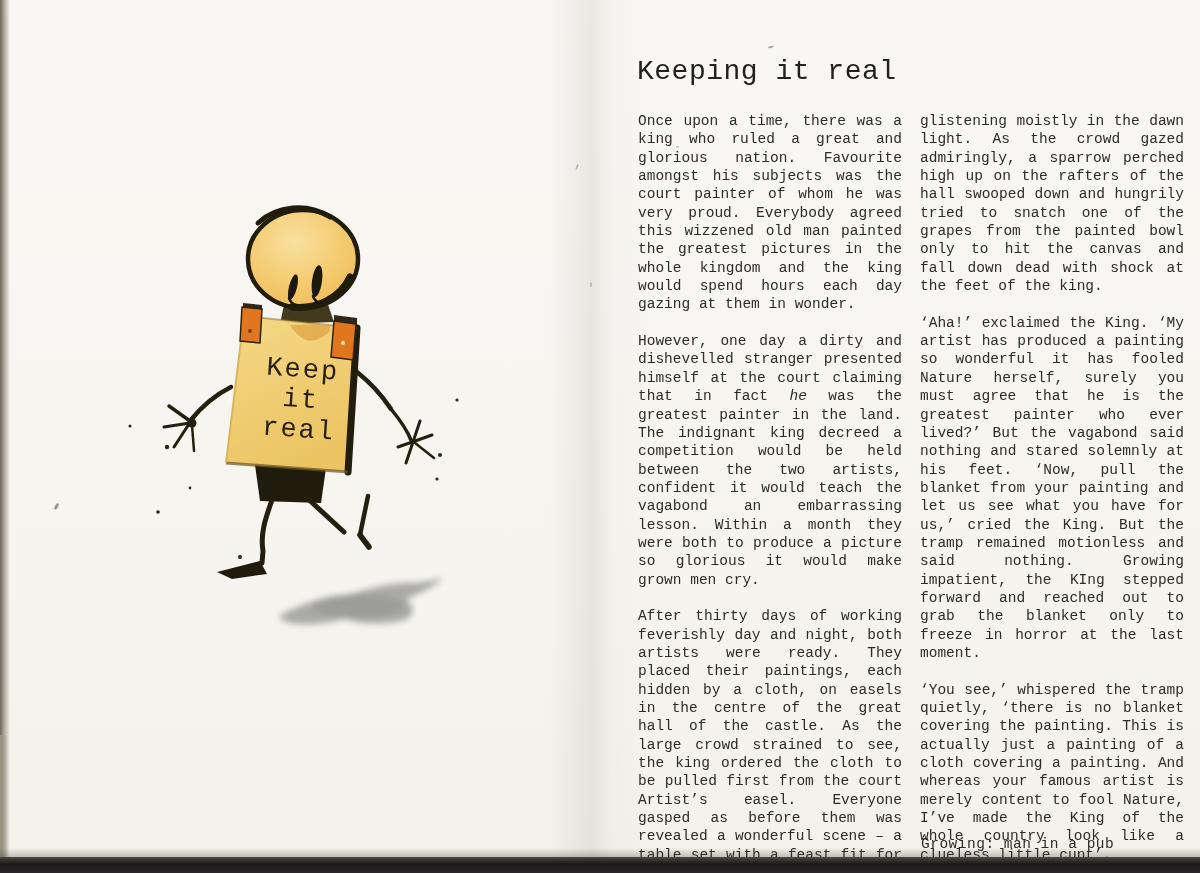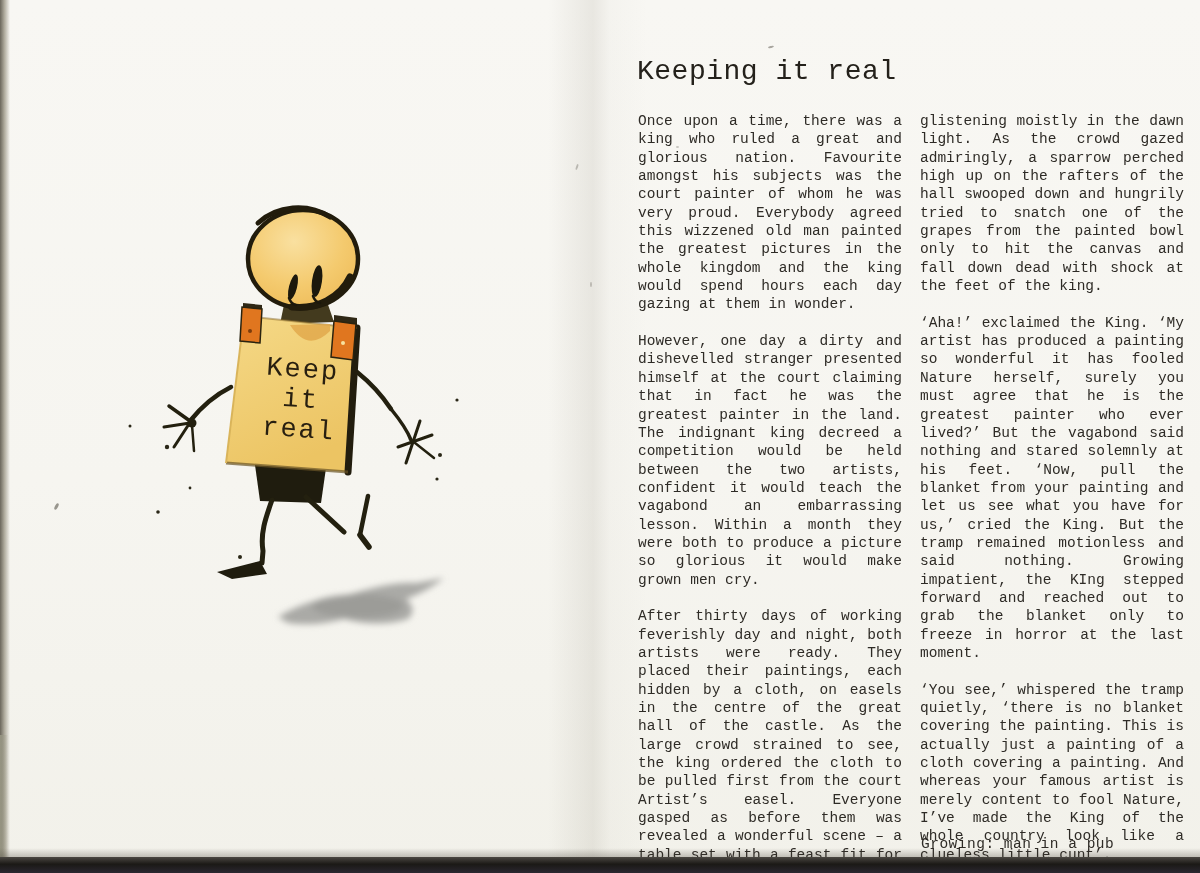--- a/index.html
+++ b/index.html
@@ -32,21 +32,21 @@
     position:absolute; left:637px; top:56px; font-size:28px; color:#24211b;
     letter-spacing:.5px; white-space:nowrap;
   }
   .col {
     position:absolute; top:112px; width:264px; font-size:14.5px; line-height:18.35px;
     text-align:justify; color:#2e2b26;
   }
   .col-1 { left:638px; }
   .col-2 { left:920px; }
   .col p { margin:0 0 18.35px 0; }
-  .it { }
+  .it { font-style:italic; }
   .source {
     position:absolute; left:921px; top:836px; font-size:14.5px; color:#2e2b26;
     letter-spacing:.5px; white-space:nowrap;
   }
   .illu { position:absolute; left:110px; top:195px; }
   .speck { position:absolute; background:#5a564c; border-radius:45%; }
   .sp1 { left:768px; top:46px;  width:6px; height:2px; opacity:.5; transform:rotate(-15deg); }
   .sp2 { left:576px; top:164px; width:2px; height:6px; opacity:.35; transform:rotate(20deg); }
   .sp3 { left:590px; top:282px; width:2px; height:5px; opacity:.3; }
   .sp4 { left:55px;  top:503px; width:3px; height:7px; opacity:.6; transform:rotate(28deg); }

